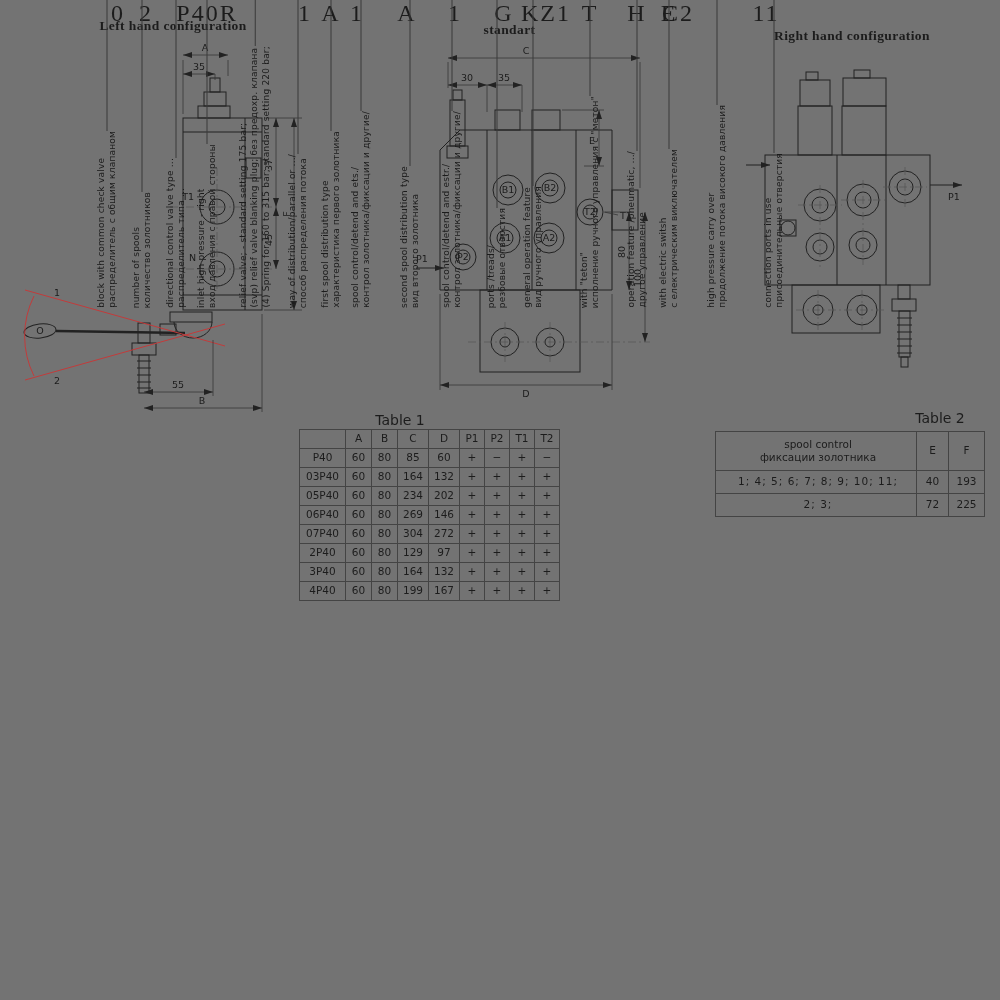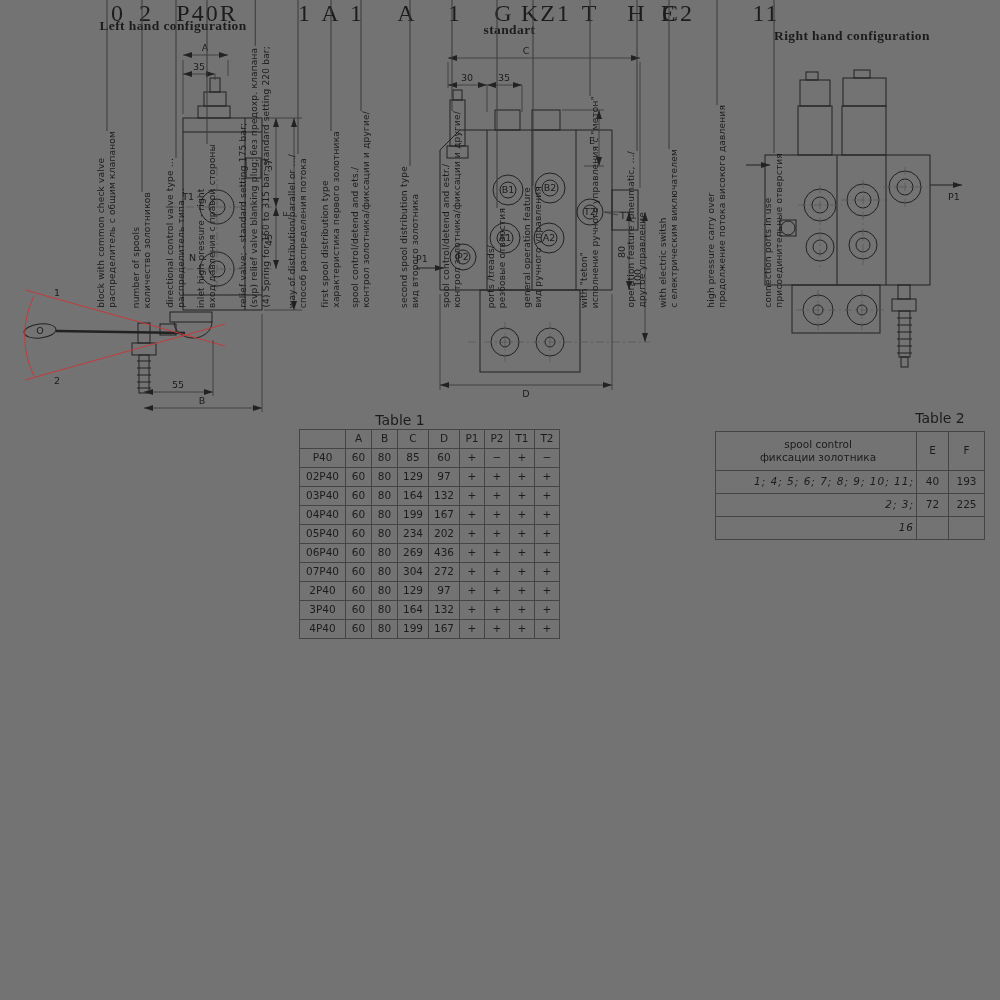--- a/index.html
+++ b/index.html
@@ -16,21 +16,21 @@
   svg .red  { stroke:#c23b3b; stroke-width:1; fill:none; }
   svg text  { font-family:"DejaVu Sans", sans-serif; font-size:9.5px; fill:#1c1c1c; stroke:none; }
 
   .tbl-title { position:absolute; font-size:14px; }
 
   table.datatable { position:absolute; border-collapse:collapse; table-layout:fixed; font-size:10.5px; }
   .datatable th, .datatable td { border:1px solid #444; text-align:center; font-weight:normal;
                                  padding:0 2px; height:18px; line-height:1.05; overflow:hidden; }
   table.t2 td, table.t2 th { height:22px; }
   table.t2 th.corner { white-space:pre-line; text-align:center; padding-left:6px; height:38px; line-height:1.25; }
-  table.t2 td.t2label { text-align:right; padding-left:6px; letter-spacing:1px;font-style:italic; }
+  table.t2 td.t2label { text-align:center; padding-left:6px; letter-spacing:1px; }
 
   #code-row { position:absolute; left:0; top:649; width:1000px; height:34px; }
   .code-seg { position:absolute; transform:translateX(-50%); font-family:"Liberation Serif", serif;
               font-size:24px; letter-spacing:2px; white-space:nowrap; }
 
   #code-labels { position:absolute; left:0; top:686; width:1000px; height:308px; }
   .code-label { position:absolute; top:0; bottom:0; transform:translateX(-50%);
                 display:flex; flex-direction:column; align-items:center; }
   .leader { width:1px; background:#3a3a3a; flex:1 1 0; min-height:0; }
   .vtext  { writing-mode:vertical-rl; transform:rotate(180deg); white-space:pre-line;
@@ -330,69 +330,47 @@
           <td>60</td>
           <td>80</td>
           <td>85</td>
           <td>60</td>
           <td>+</td>
           <td>−</td>
           <td>+</td>
           <td>−</td>
         </tr>
         <tr>
-          <th>02P40</th>
-          <td>60</td>
-          <td>80</td>
-          <td>129</td>
-          <td>97</td>
-          <td>+</td>
-          <td>+</td>
-          <td>+</td>
-          <td>+</td>
-        </tr>
-        <tr>
           <th>03P40</th>
           <td>60</td>
           <td>80</td>
           <td>164</td>
           <td>132</td>
           <td>+</td>
           <td>+</td>
           <td>+</td>
           <td>+</td>
         </tr>
         <tr>
-          <th>04P40</th>
-          <td>60</td>
-          <td>80</td>
-          <td>199</td>
-          <td>167</td>
-          <td>+</td>
-          <td>+</td>
-          <td>+</td>
-          <td>+</td>
-        </tr>
-        <tr>
           <th>05P40</th>
           <td>60</td>
           <td>80</td>
           <td>234</td>
           <td>202</td>
           <td>+</td>
           <td>+</td>
           <td>+</td>
           <td>+</td>
         </tr>
         <tr>
           <th>06P40</th>
           <td>60</td>
           <td>80</td>
           <td>269</td>
-          <td>436</td>
+          <td>146</td>
           <td>+</td>
           <td>+</td>
           <td>+</td>
           <td>+</td>
         </tr>
         <tr>
           <th>07P40</th>
           <td>60</td>
           <td>80</td>
           <td>304</td>
@@ -456,25 +434,20 @@
     <tbody>
         <tr>
           <td class="t2label">1;  4;  5;  6;  7;  8;  9;  10;  11;</td>
           <td>40</td>
           <td>193</td>
         </tr>
         <tr>
           <td class="t2label">2;  3;</td>
           <td>72</td>
           <td>225</td>
-        </tr>
-        <tr>
-          <td class="t2label">16</td>
-          <td></td>
-          <td></td>
         </tr>
       </tbody>
   </table>
 
   <div id="code-row">
       <span class="code-seg" style="left: 118px;">0</span>
       <span class="code-seg" style="left: 146px;">2</span>
       <span class="code-seg" style="left: 207px;">P40R</span>
       <span class="code-seg" style="left: 305px;">1</span>
       <span class="code-seg" style="left: 331px;">A</span>

